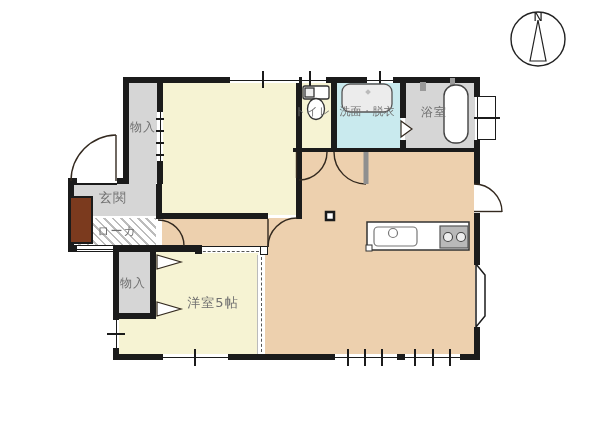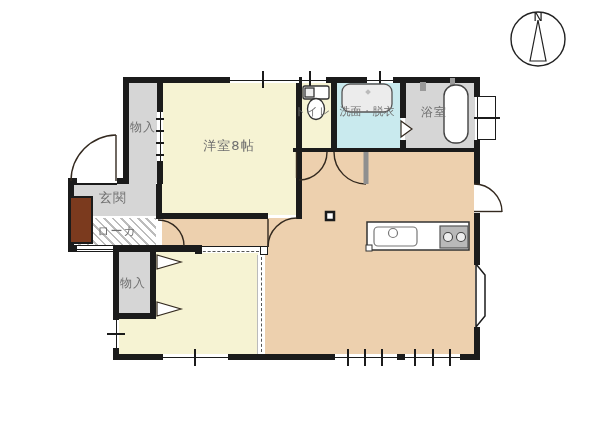--- a/index.html
+++ b/index.html
@@ -207,22 +207,22 @@
       <rect x="326" y="212" width="8" height="8" fill="#fff" stroke="#1b1b1b" stroke-width="2.5"></rect>
     </g>
 
     <g>
       <circle cx="538" cy="39" r="27" fill="none" stroke="#222" stroke-width="1.4"></circle>
       <polygon points="538,20 530,61 546,61" fill="#fff" stroke="#222" stroke-width="1.2"></polygon>
     </g>
   </svg>
 
   <span class="rlabel" style="left:126px;top:121px;width:34px;font-size:12px">物入</span>
-  <span class="rlabel" style="left:189px;top:139px;width:80px;font-size:13px">洋室8帖</span>
   <span class="rlabel" style="left:291px;top:106px;width:44px;font-size:11px">トイレ</span>
   <span class="rlabel" style="left:333px;top:106px;width:68px;font-size:11px;letter-spacing:0">洗面・脱衣</span>
   <span class="rlabel" style="left:410px;top:106px;width:48px;font-size:12px">浴室</span>
   <span class="rlabel" style="left:89px;top:191px;width:48px;font-size:13px">玄関</span>
   <span class="rlabel" style="left:87px;top:225px;width:60px;font-size:12px">ローカ</span>
   <span class="rlabel" style="left:116px;top:277px;width:34px;font-size:12px">物入</span>
+  <span class="rlabel" style="left:173px;top:296px;width:80px;font-size:13px">洋室5帖</span>
   <span class="rlabel" style="left:528px;top:10px;width:20px;font-size:13px;color:#222;letter-spacing:0">N</span>
 
 </div>
 
 </body></html>

